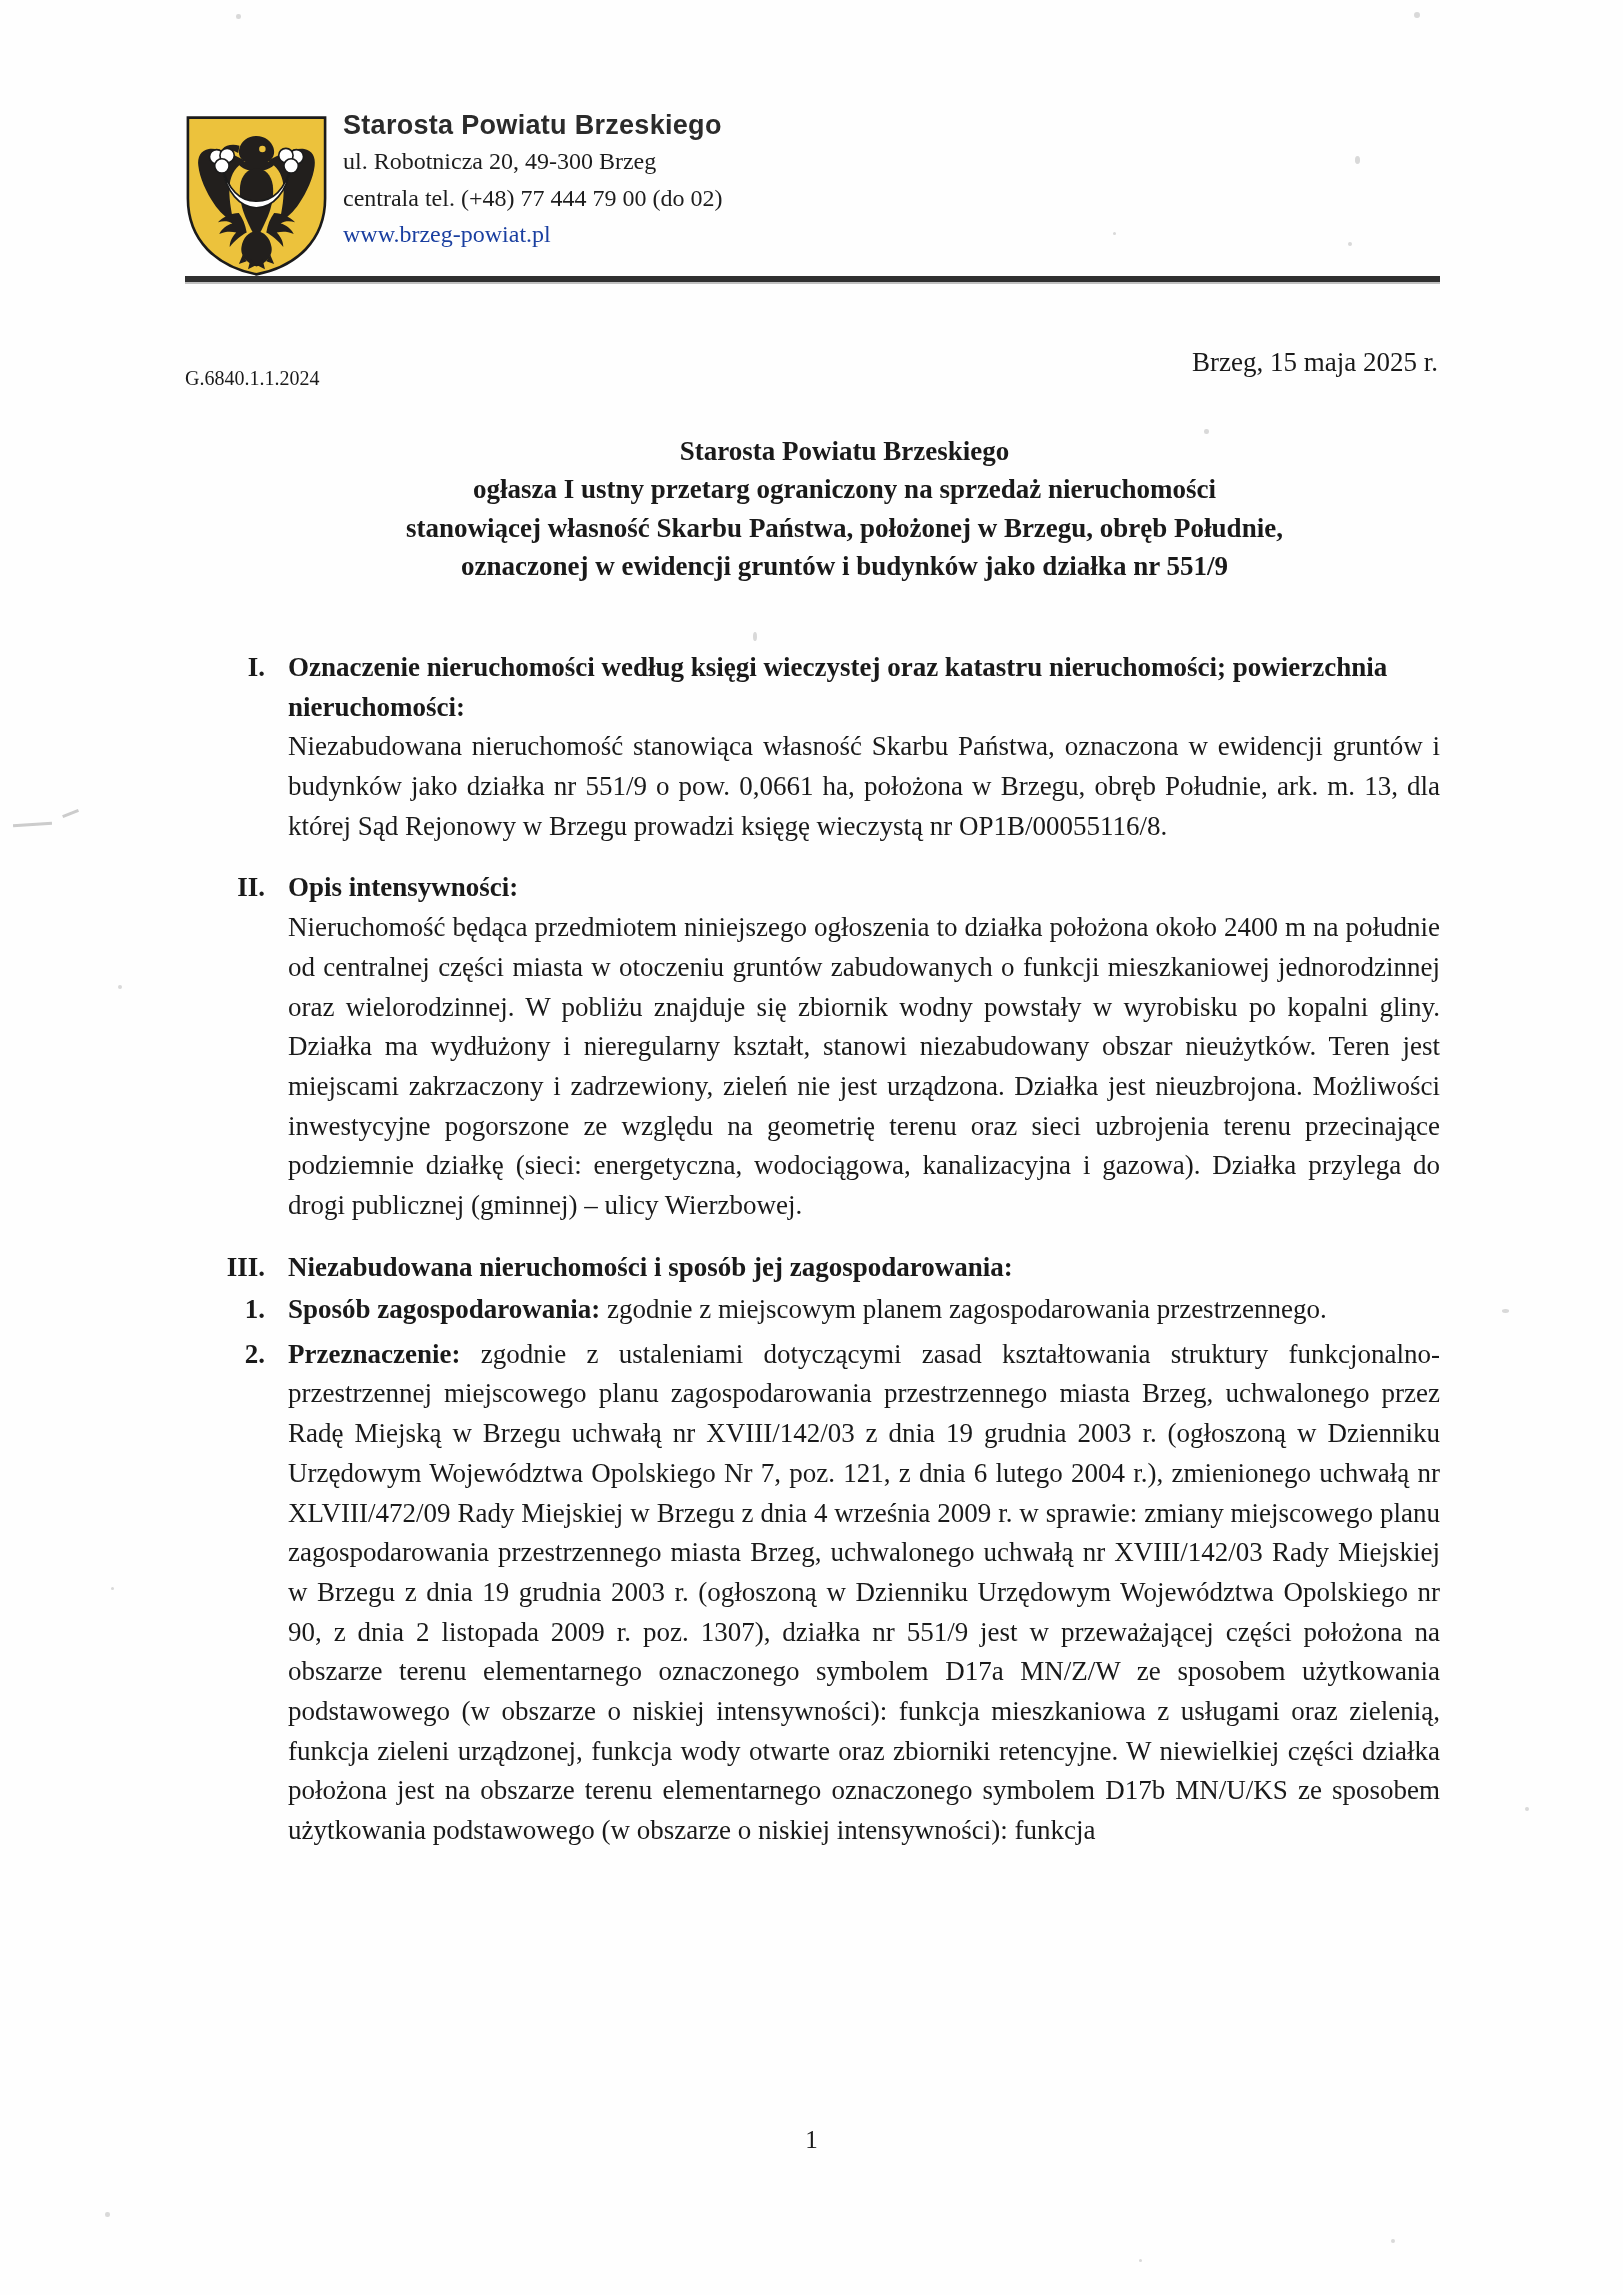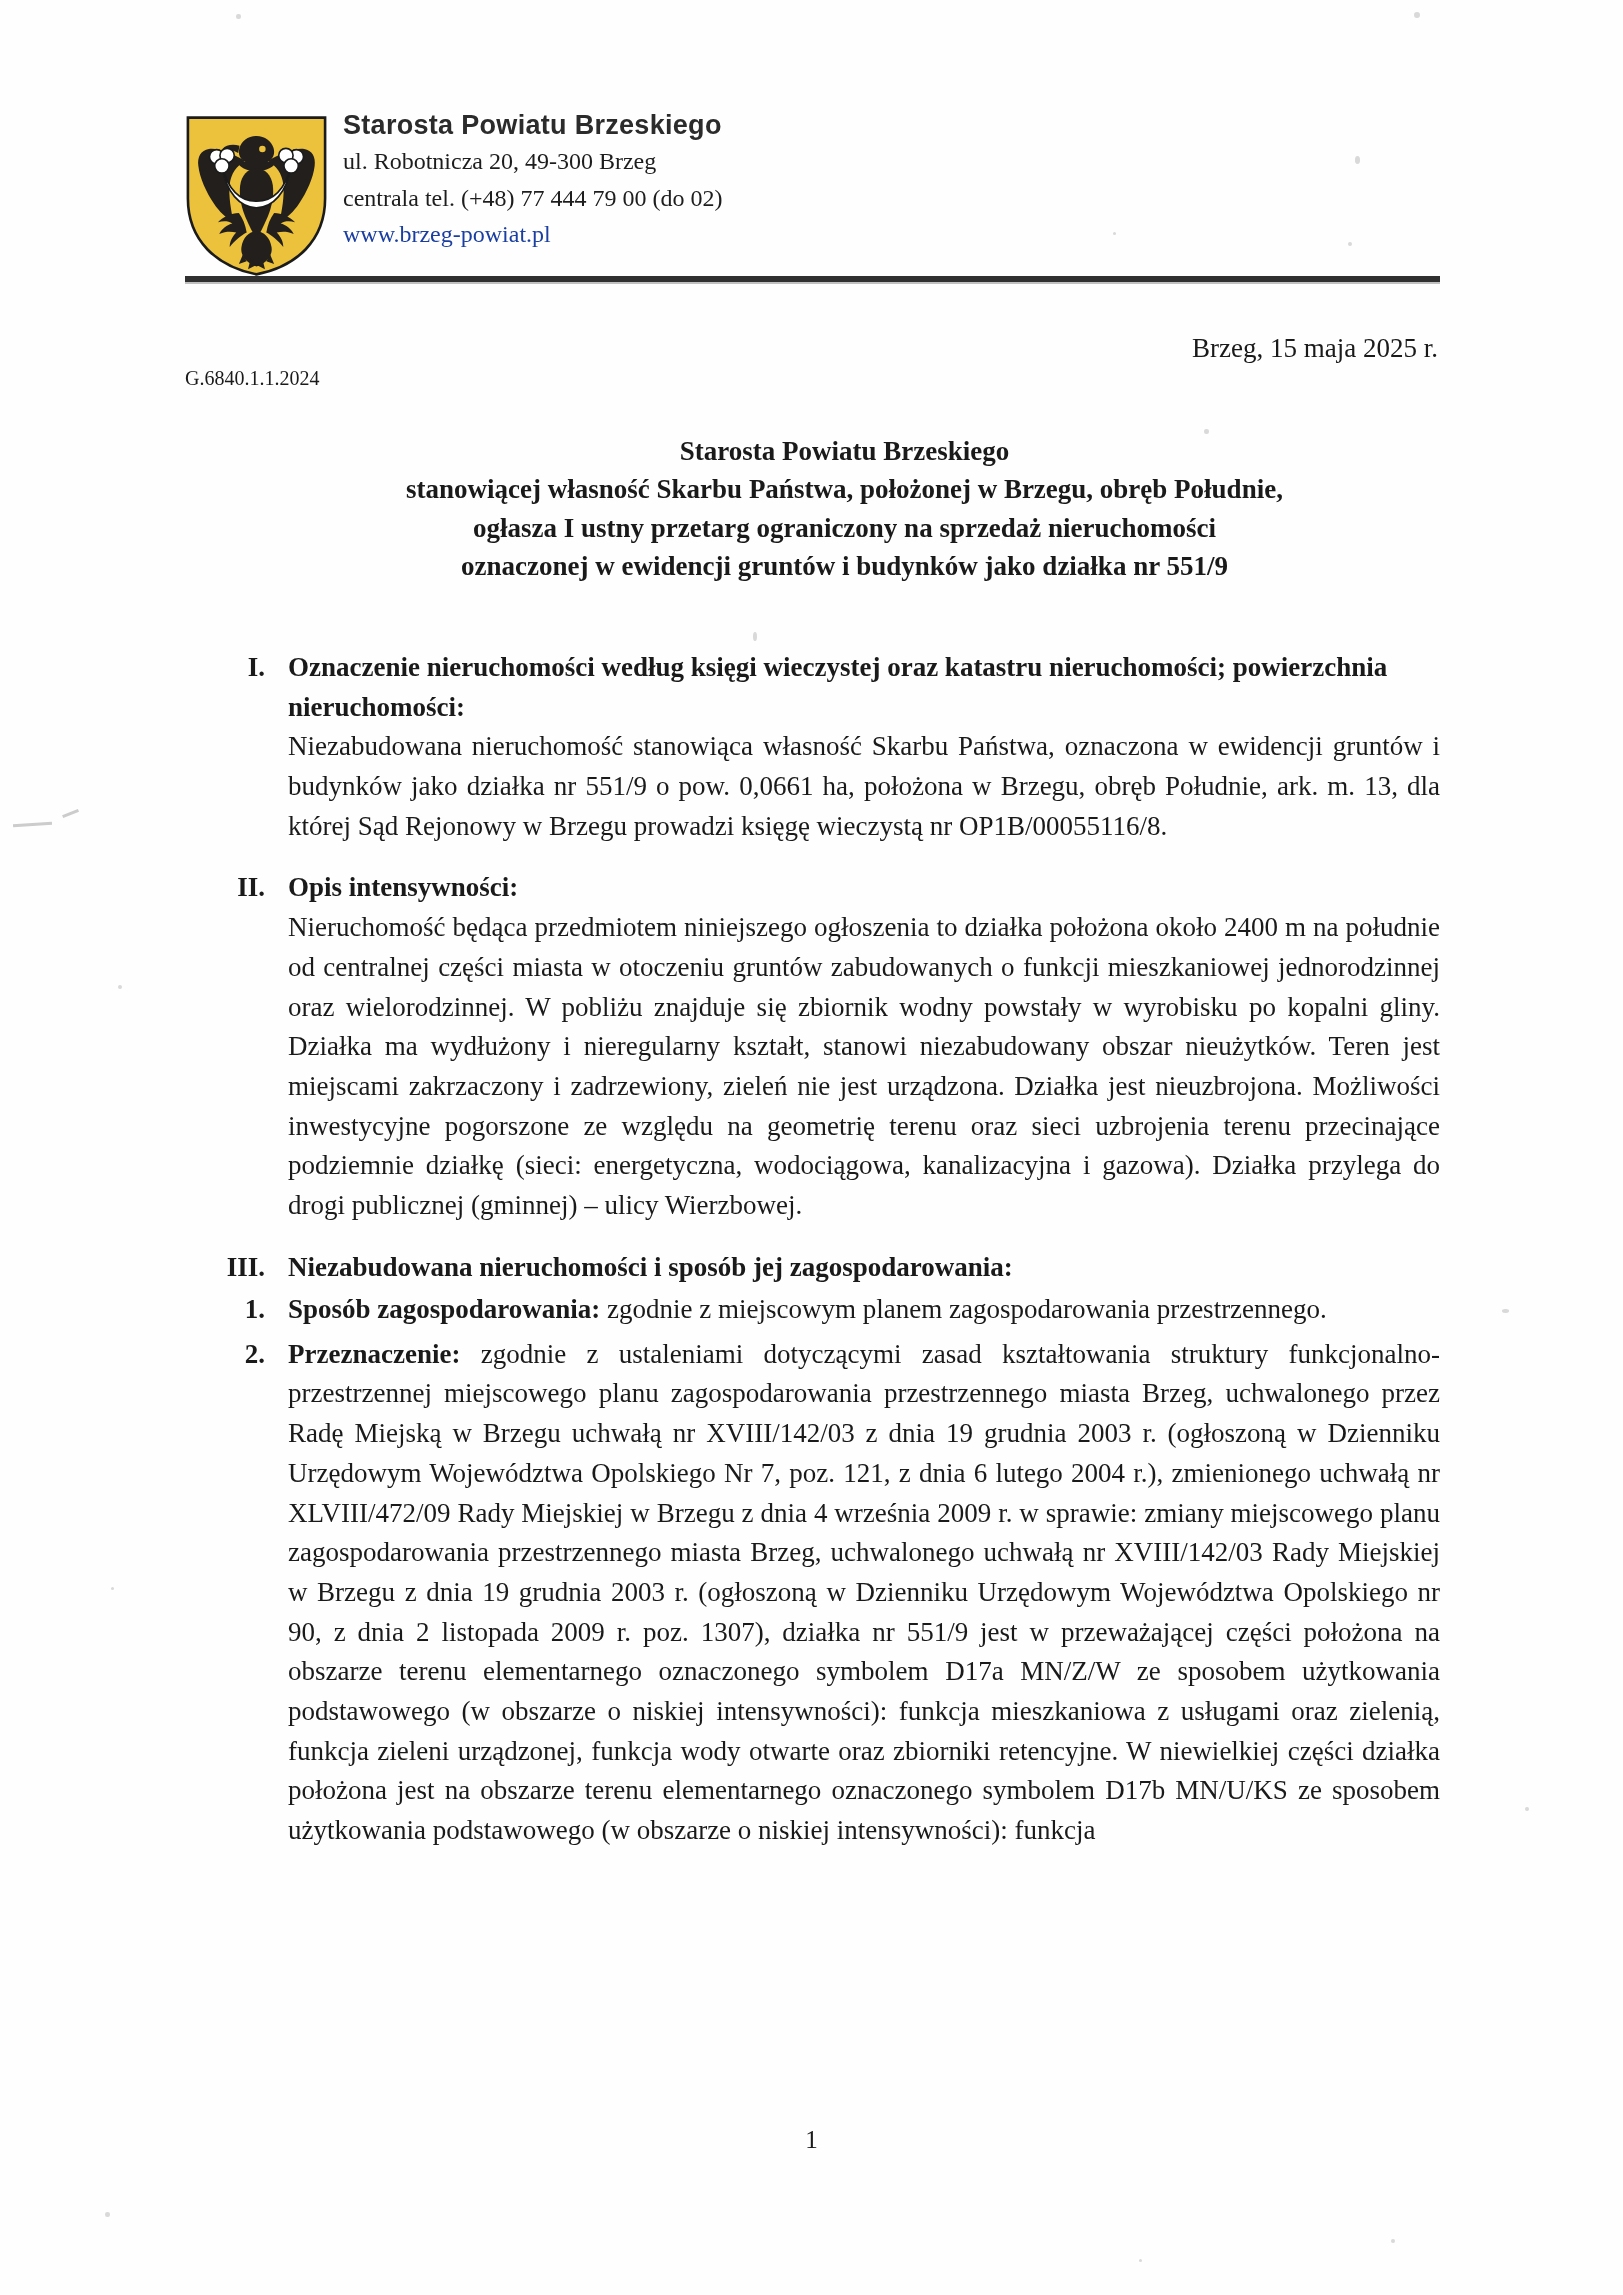--- a/index.html
+++ b/index.html
@@ -94,21 +94,21 @@
     width: 100%;
     height: 2px;
     background: #8d8d8d;
     opacity: .55;
   }
 
   
   .place-date {
     position: absolute;
     right: 185px;
-    top: 333px;
+    top: 347px;
     font-size: 27px;
     text-align: center;
   }
   .ref-no {
     position: absolute;
     left: 185px;
     top: 367px;
     font-size: 20px;
   }
 
@@ -273,22 +273,22 @@
     </div>
   </div>
 
   <div class="rule"></div>
 
   <div class="place-date">Brzeg, 15 maja 2025 r.</div>
   <div class="ref-no">G.6840.1.1.2024</div>
 
   <div class="title-block">
     <div>Starosta Powiatu Brzeskiego</div>
+    <div>ogłasza I ustny przetarg ograniczony na sprzedaż nieruchomości</div>
     <div>stanowiącej własność Skarbu Państwa, położonej w Brzegu, obręb Południe,</div>
-    <div>ogłasza I ustny przetarg ograniczony na sprzedaż nieruchomości</div>
     <div>oznaczonej w ewidencji gruntów i budynków jako działka nr 551/9</div>
   </div>
 
   <div class="body">
 
     <div class="section">
       <div class="sec-head">
         <span class="sec-num">I.</span>
         <span>Oznaczenie nieruchomości według księgi wieczystej oraz katastru nieruchomości; powierzchnia nieruchomości:</span>
       </div>

